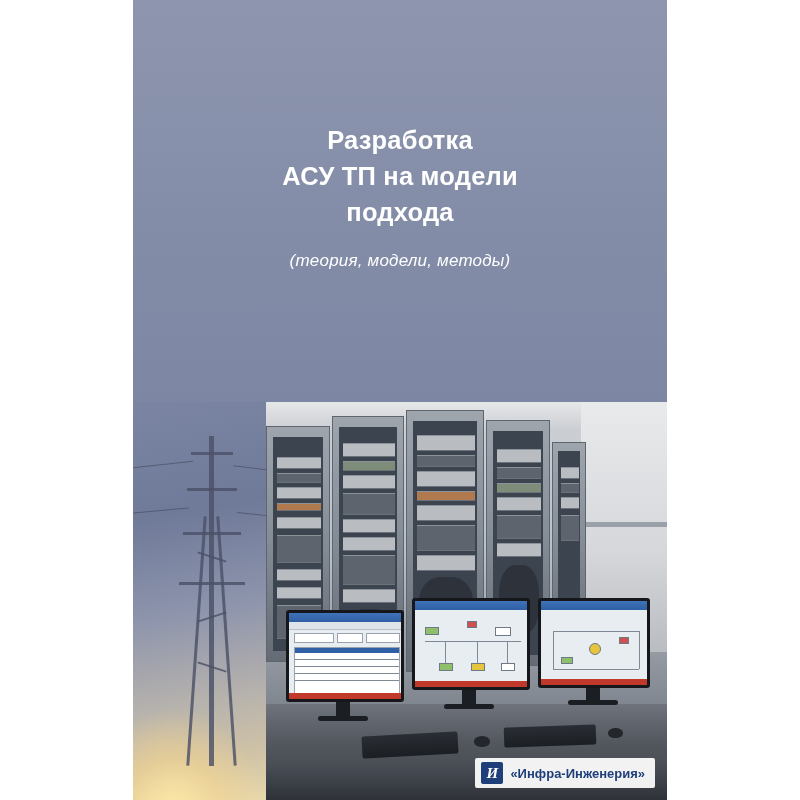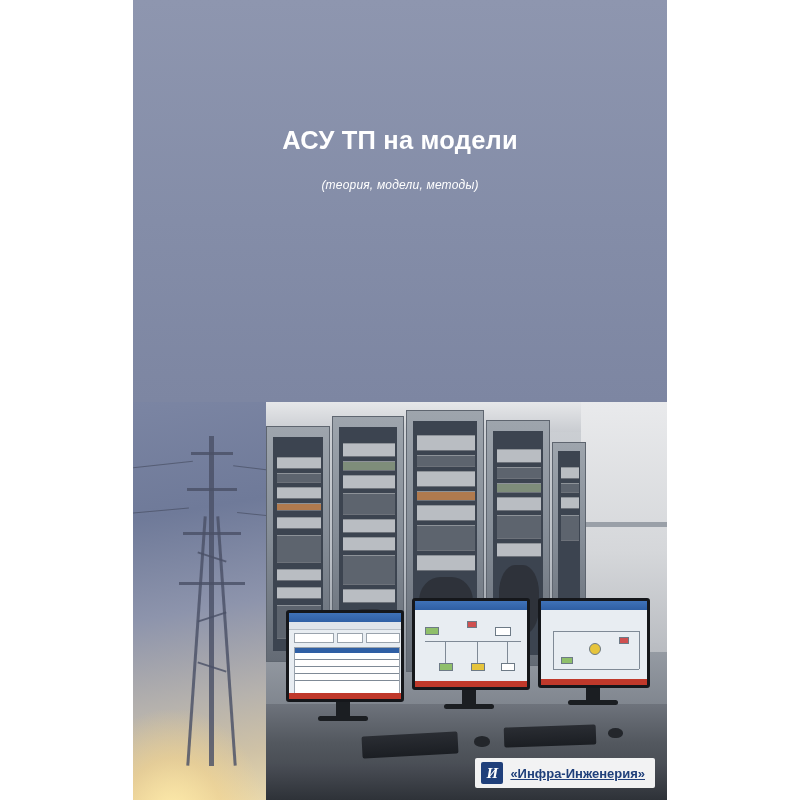--- a/index.html
+++ b/index.html
@@ -73,21 +73,21 @@
   }
   .title-line {
     font-size: 25.5px;
     font-weight: bold;
     color: #ffffff;
     line-height: 1.42;
     letter-spacing: 0.2px;
   }
   .subtitle {
     margin-top: 20px;
-    font-size: 12px;
+    font-size: 17px;
     font-style: italic;
     color: #ffffff;
     letter-spacing: 0.2px;
   }
 
   
   .photo-area {
     position: absolute;
     left: 0;
     top: 402px;
@@ -284,35 +284,36 @@
     font-size: 15px;
     line-height: 22px;
     text-align: center;
     border-radius: 2px;
   }
   .publisher .pname {
     font-size: 13px;
     font-weight: bold;
     color: #1f3f7a;
     white-space: nowrap;
-    text-decoration: underline;
   }
 </style>
 </head>
 <body>
 
 <div id="page">
 
   <div id="cover">
 
     <div class="cover-top">
 
 
       <div class="title-block">
+        <div class="title-line">Разработка</div>
         <div class="title-line">АСУ ТП  на модели</div>
+        <div class="title-line">подхода</div>
         <div class="subtitle">(теория, модели, методы)</div>
       </div>
     </div>
 
     <div class="photo-area">
 
       <div class="pylon-strip">
         <div class="pylon-glow"></div>
 
         <div class="tower">

